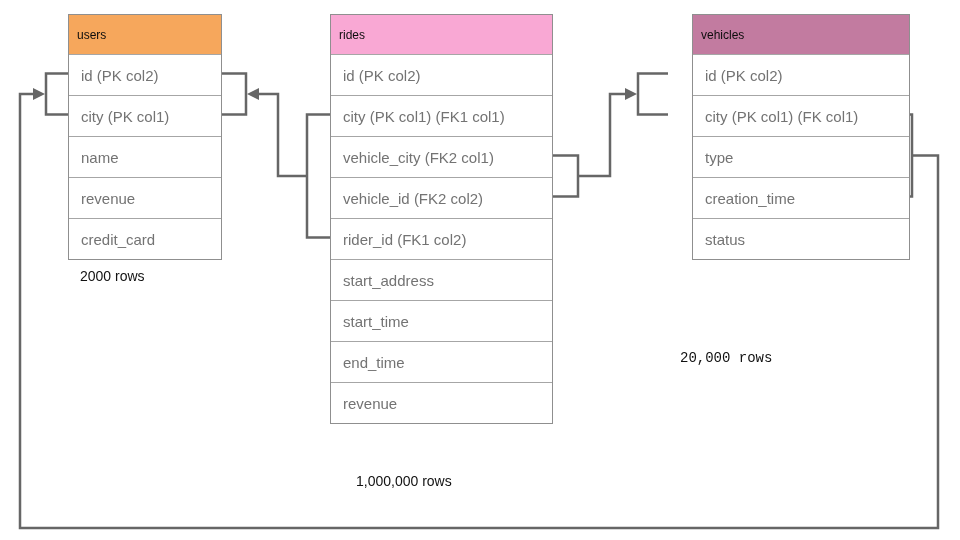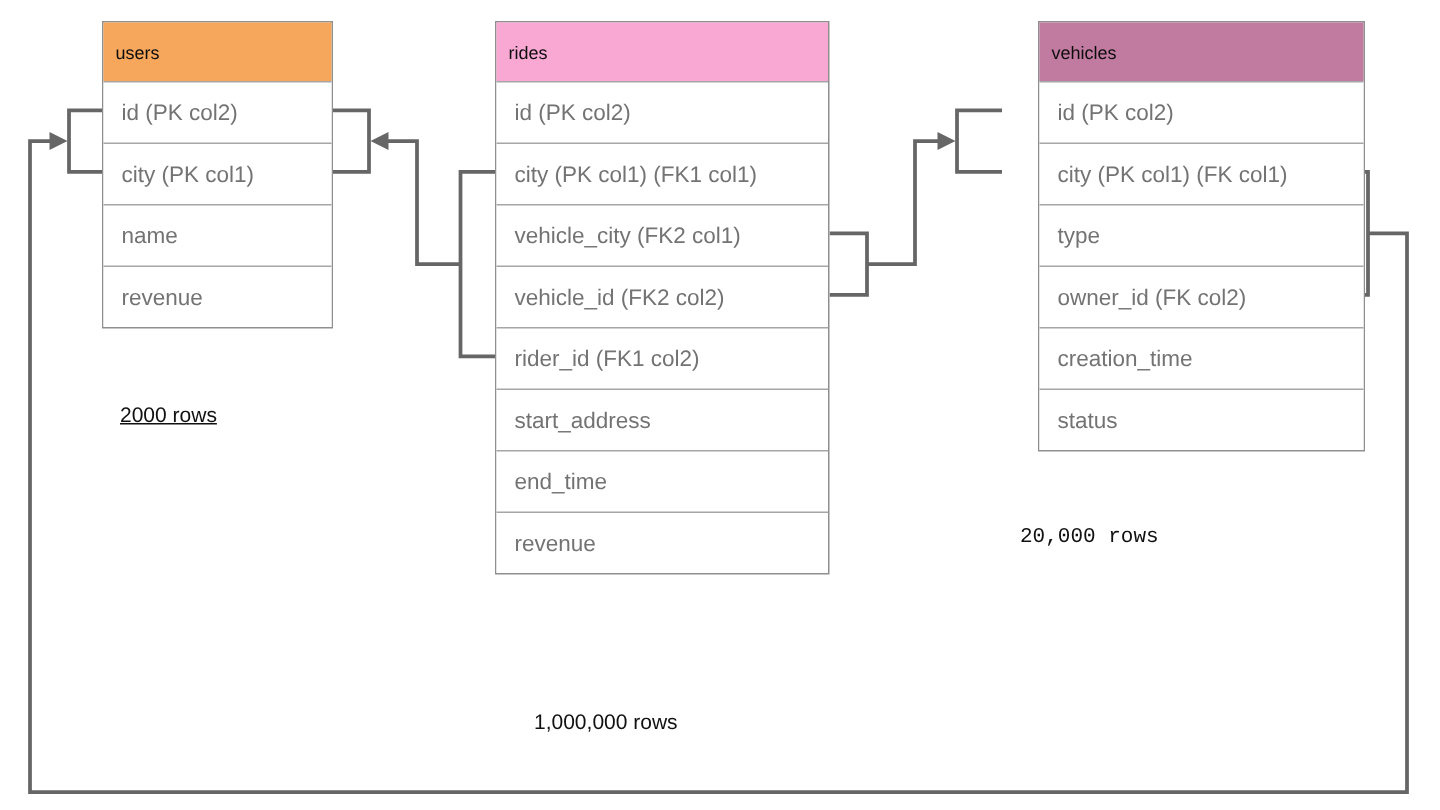--- a/index.html
+++ b/index.html
@@ -53,21 +53,21 @@
   .rows-label {
     position: absolute;
     z-index: 2;
     font-size: 14px;
     color: #111111;
     white-space: nowrap;
   }
   #table-users   { left: 68px;  top: 14px; width: 154px; }
   #table-rides   { left: 330px; top: 14px; width: 223px; }
   #table-vehicles{ left: 692px; top: 14px; width: 218px; }
-  #rows-users    { left: 80px;  top: 268px; text-decoration: underline; }
+  #rows-users    { left: 80px;  top: 268px; }
   #rows-rides    { left: 356px; top: 473px; }
   #rows-vehicles { left: 680px; top: 350px; font-family: Liberation Mono, monospace; }
   .conn { fill: none; stroke-width: 2.5px; }
 </style>
 </head>
 <body>
 
 <div class="canvas">
 
   <svg class="connectors" width="960" height="540" viewBox="0 0 960 540">
@@ -93,40 +93,41 @@
       <polyline class="conn" points="68,73.5 46,73.5 46,114.5 68,114.5" stroke="#666666"></polyline>
     </g>
   </svg>
 
   <div class="db-table" id="table-users">
     <div class="tbl-header" style="background: rgb(246, 167, 92);">users</div>
     <div class="tbl-row">id (PK col2)</div>
     <div class="tbl-row">city (PK col1)</div>
     <div class="tbl-row">name</div>
     <div class="tbl-row">revenue</div>
+    <div class="tbl-row">credit_card</div>
   </div>
   <div class="rows-label" id="rows-users">2000 rows</div>
 
   <div class="db-table" id="table-rides">
     <div class="tbl-header" style="background: #f9a8d4;">rides</div>
     <div class="tbl-row">id (PK col2)</div>
     <div class="tbl-row">city (PK col1) (FK1 col1)</div>
     <div class="tbl-row">vehicle_city (FK2 col1)</div>
     <div class="tbl-row">vehicle_id (FK2 col2)</div>
     <div class="tbl-row">rider_id (FK1 col2)</div>
     <div class="tbl-row">start_address</div>
+    <div class="tbl-row">start_time</div>
     <div class="tbl-row">end_time</div>
     <div class="tbl-row">revenue</div>
   </div>
   <div class="rows-label" id="rows-rides">1,000,000 rows</div>
 
   <div class="db-table" id="table-vehicles">
     <div class="tbl-header" style="background: rgb(194, 123, 160);">vehicles</div>
     <div class="tbl-row">id (PK col2)</div>
     <div class="tbl-row">city (PK col1) (FK col1)</div>
     <div class="tbl-row">type</div>
-    <div class="tbl-row">owner_id (FK col2)</div>
     <div class="tbl-row">creation_time</div>
     <div class="tbl-row">status</div>
   </div>
   <div class="rows-label" id="rows-vehicles">20,000 rows</div>
 
 </div>
 
 </body></html>

